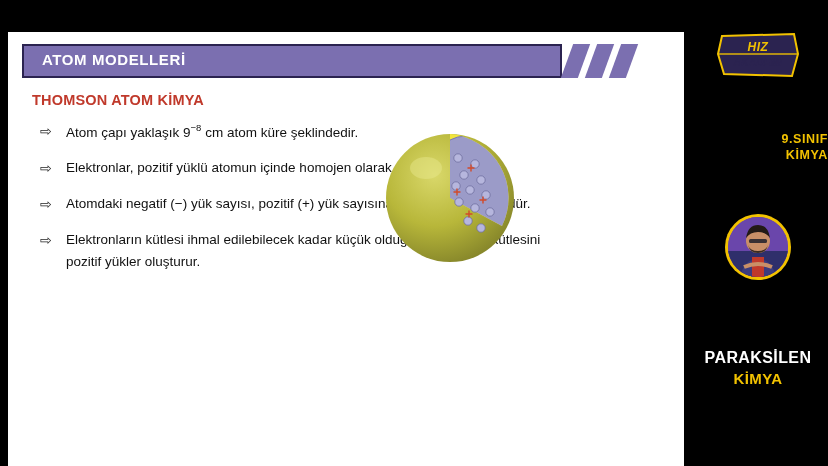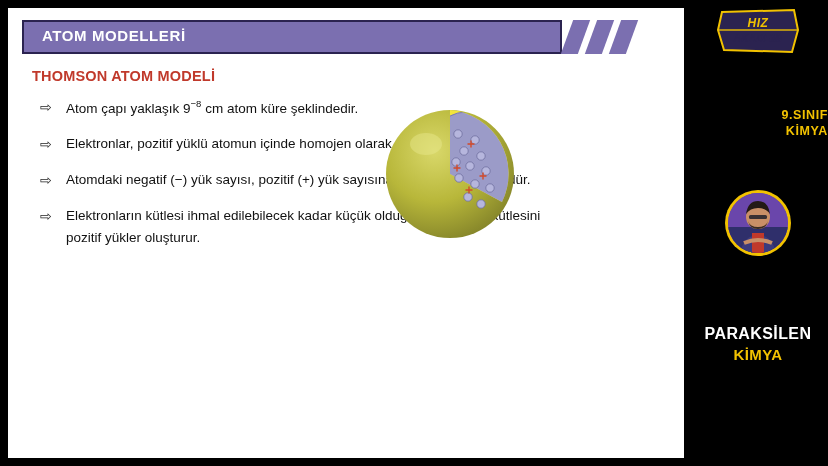--- a/index.html
+++ b/index.html
@@ -11,20 +11,21 @@
     width: 828px;
     height: 466px;
     overflow: hidden;
     font-family: "Liberation Sans", sans-serif;
   }
   .slide {
     position: relative;
     width: 828px;
     height: 404px;
     background: #000000;
+    margin-top: 24px;
   }
 
   
   .card {
     position: absolute;
     left: 8px;
     top: 8px;
     width: 676px;
     height: 450px;
     background: #ffffff;
@@ -229,21 +230,21 @@
     <div class="titlebar">
       <div class="title-box"></div>
       <div class="title-text">ATOM MODELLERİ</div>
       <div class="slash-group">
         <div class="slash s1"></div>
         <div class="slash s2"></div>
         <div class="slash s3"></div>
       </div>
     </div>
 
-    <div class="subtitle">THOMSON ATOM MODELİ</div>
+    <div class="subtitle">THOMSON ATOM KİMYA</div>
 
     <div class="bullets">
 
       <div class="bullet">
         <span class="arrow">⇨</span>
         <span>Atom çapı yaklaşık 9</span><sup>−8</sup><span> cm atom küre şeklindedir.</span>
       </div>
 
       <div class="bullet">
         <span class="arrow">⇨</span>

